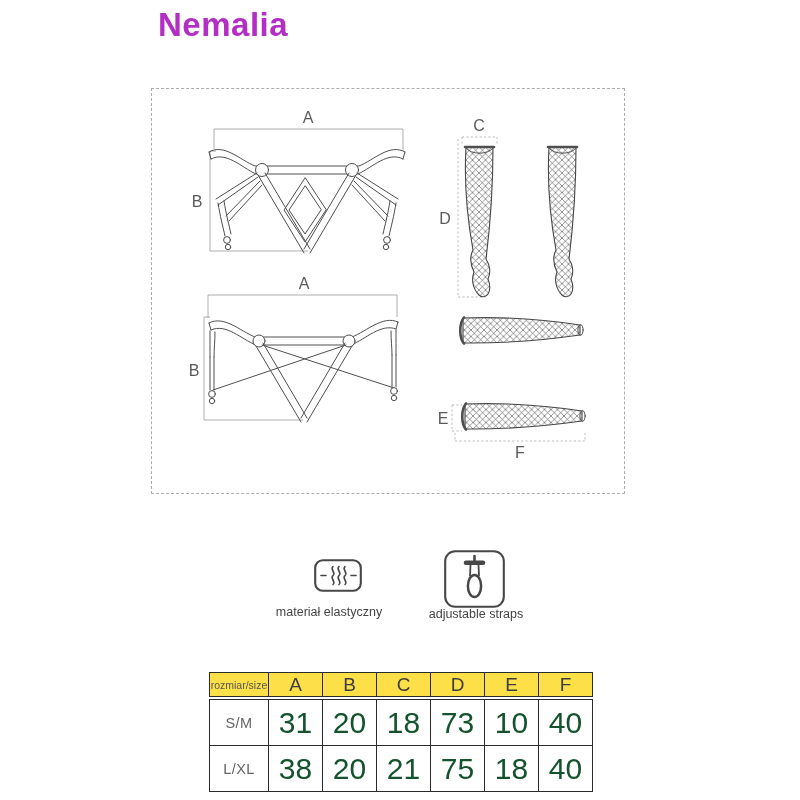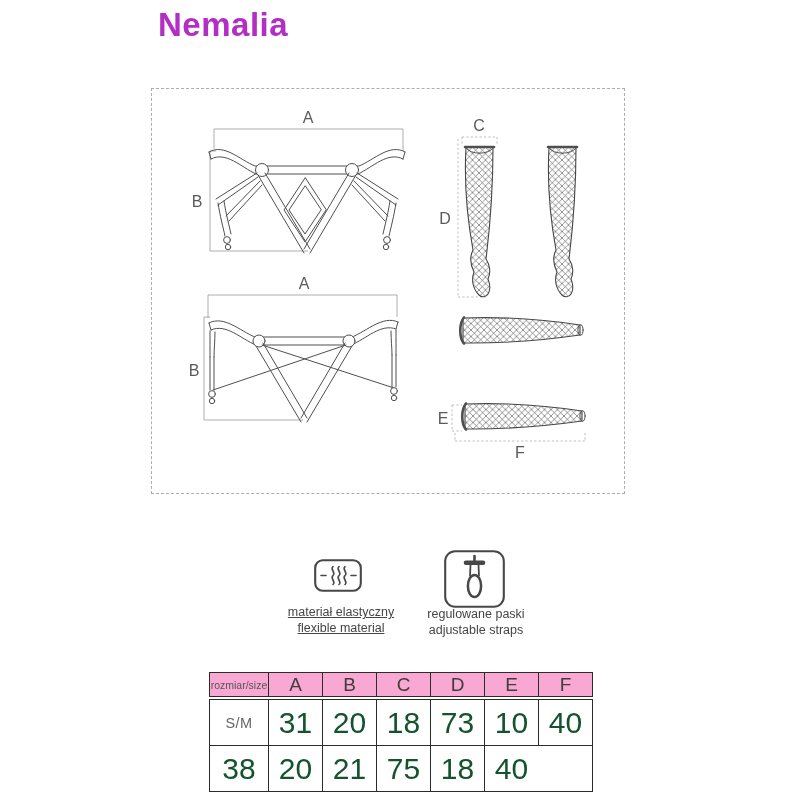--- a/index.html
+++ b/index.html
@@ -25,21 +25,21 @@
   .net-fill{fill:url(#net);stroke:#464646;stroke-width:1.1;}
   
   .feat-icon{position:absolute;}
   .icon-stroke{stroke:#474747;fill:none;stroke-linecap:round;}
   .caption{
     position:absolute;width:176px;text-align:center;
     font-size:12.5px;line-height:16px;color:#454545;
   }
   
   .size-table{position:absolute;left:209px;top:672px;}
-  .t-head{display:flex;border:1px solid #2b2b2b;height:23px;background:#f9a8d4;}
+  .t-head{display:flex;border:1px solid #2b2b2b;height:23px;background:#fde047;}
   .t-body{border:1px solid #2b2b2b;margin-top:2px;background:#fff;}
   .t-body .t-row{display:flex;height:45px;}
   .t-body .t-row + .t-row{border-top:1px solid #2b2b2b;}
   .t-cell{
     width:54px;display:flex;align-items:center;justify-content:center;
     border-left:1px solid #2b2b2b;box-sizing:border-box;
   }
   .t-cell:first-child{border-left:none;width:58px;}
   .head-label{font-size:10.5px;color:#555;}
   .head-col{font-size:19px;font-weight:300;color:#3d3d3d;}
@@ -197,27 +197,25 @@
   <rect class="icon-stroke" x="1.2" y="1.2" width="58.6" height="55.6" rx="10" stroke-width="2.1"></rect>
   <g class="icon-stroke">
     <path d="M30.5,6 L30.5,11" stroke-width="2.6"></path>
     <path d="M22,12.8 L39,12.8" stroke-width="4.6"></path>
     <path d="M26.5,15.2 L26,25.5" stroke-width="1.8"></path>
     <path d="M34.5,15.2 L35,25.5" stroke-width="1.8"></path>
     <ellipse cx="30.5" cy="36" rx="6.6" ry="11" stroke-width="2.5"></ellipse>
   </g>
 </svg>
 
-<div class="caption" style="left:253px;top:604px;text-decoration:underline;">
+<div class="caption" style="left:241px;top:604px;">
   <div>materiał elastyczny</div>
-  <div>flexible material</div>
 </div>
 
 <div class="caption" style="left:388px;top:606px;">
-  <div>regulowane paski</div>
   <div>adjustable straps</div>
 </div>
 
 <div class="size-table">
   <div class="t-row t-head">
     <div class="t-cell head-label">rozmiar/size</div>
     <div class="t-cell head-col">A</div>
     <div class="t-cell head-col">B</div>
     <div class="t-cell head-col">C</div>
     <div class="t-cell head-col">D</div>
@@ -228,20 +226,21 @@
     <div class="t-row">
       <div class="t-cell row-label">S/M</div>
       <div class="t-cell num">31</div>
       <div class="t-cell num">20</div>
       <div class="t-cell num">18</div>
       <div class="t-cell num">73</div>
       <div class="t-cell num">10</div>
       <div class="t-cell num">40</div>
     </div>
     <div class="t-row">
+      <div class="t-cell row-label">L/XL</div>
       <div class="t-cell num">38</div>
       <div class="t-cell num">20</div>
       <div class="t-cell num">21</div>
       <div class="t-cell num">75</div>
       <div class="t-cell num">18</div>
       <div class="t-cell num">40</div>
     </div>
   </div>
 </div>
 

